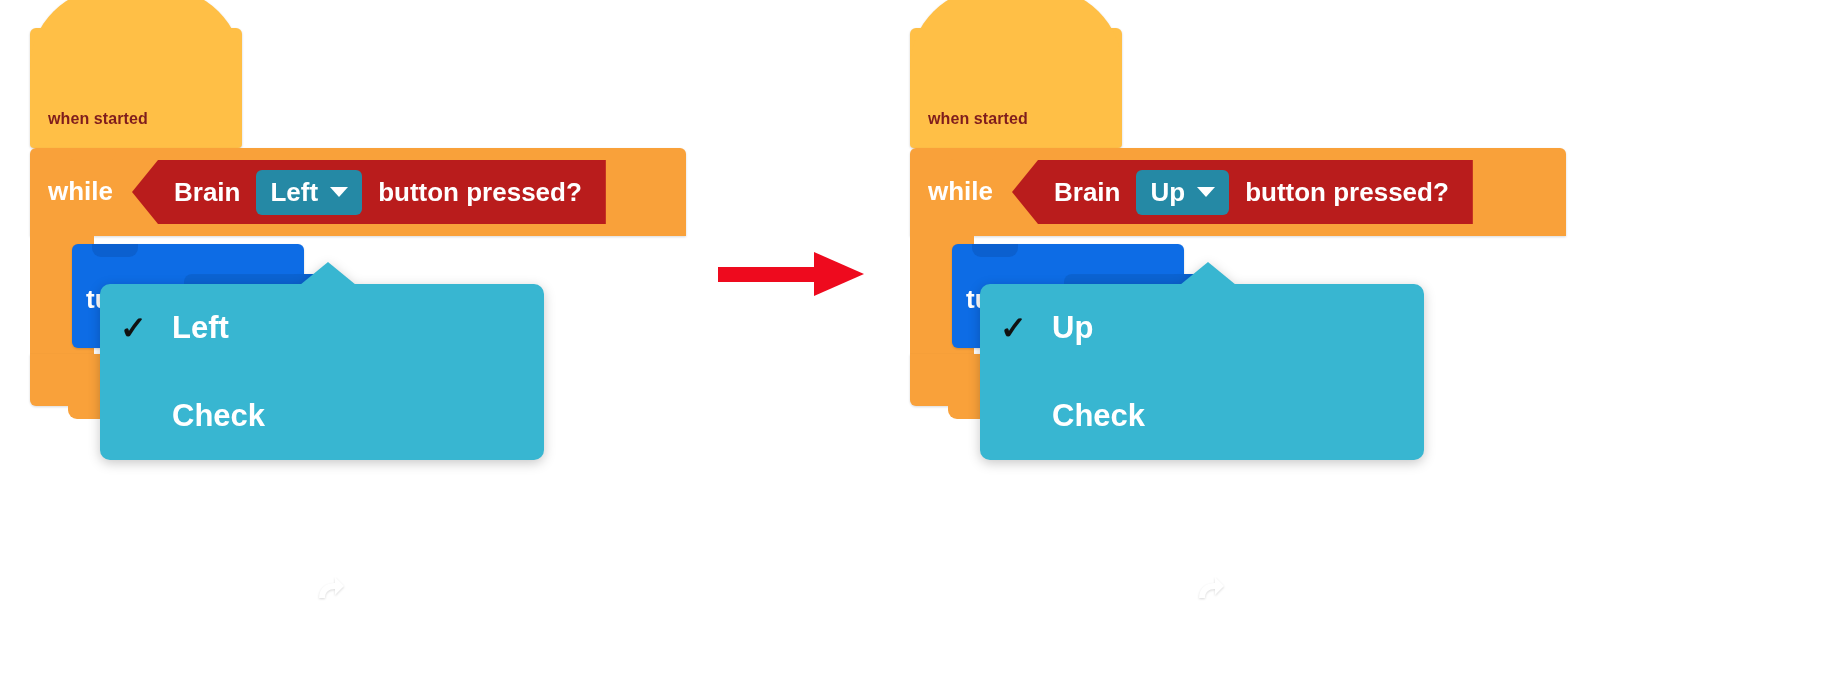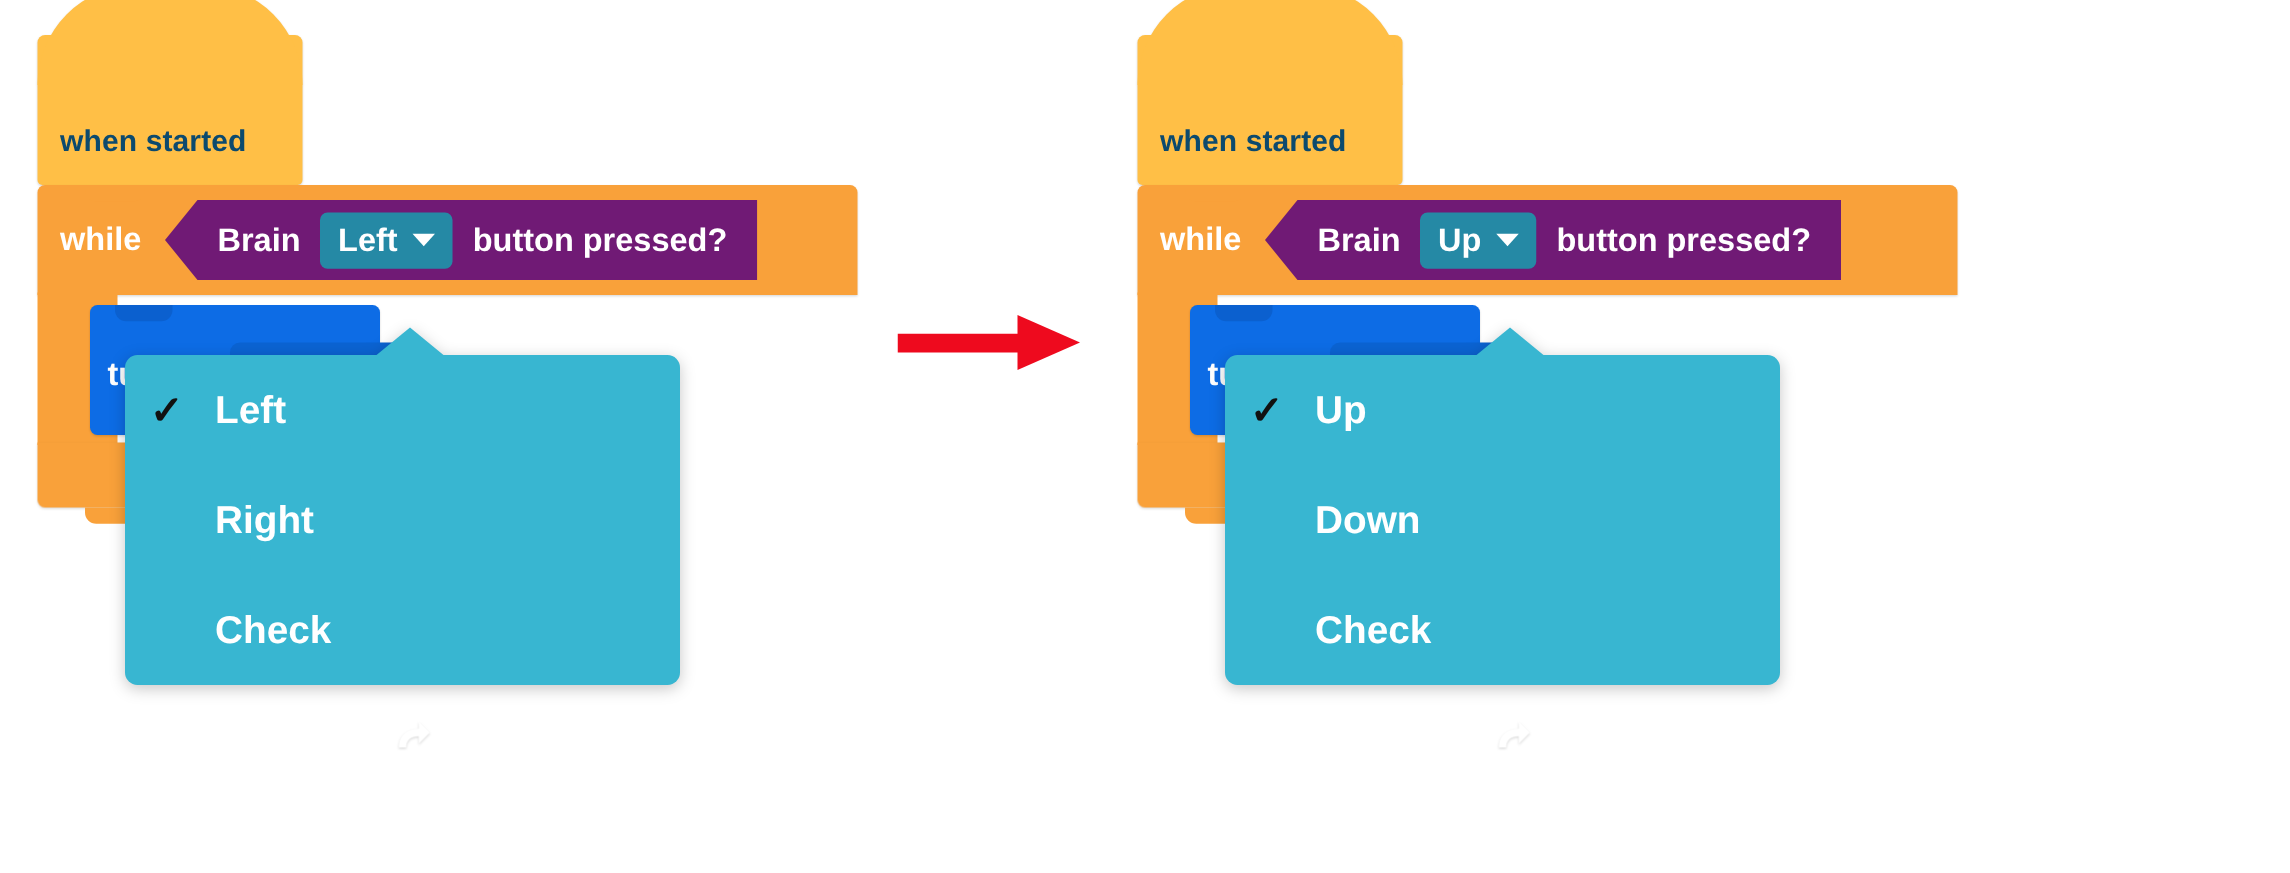--- a/index.html
+++ b/index.html
@@ -23,21 +23,21 @@
     border-radius: 6px 6px 4px 4px;
     filter: drop-shadow(0 1px 1px rgba(0,0,0,.18));
   }
   .hat-cap {
     position: absolute; left: 0; top: -40px; width: 212px; height: 80px;
     background: #ffbf46;
     border-radius: 104px 104px 0 0;
   }
   .hat-label {
     position: absolute; left: 18px; bottom: 20px;
-    color: #0c4a6e; font-size: 24px; font-weight: 600; letter-spacing: .1px;
+    color: #7f1d1d; font-size: 16px; font-weight: 600; letter-spacing: .1px;
     white-space: nowrap;
   }
 
   
   .c-block {
     position: absolute; left: 20px; top: 148px;
     width: 656px; height: 256px;
   }
   .c-top {
     position: absolute; left: 0; top: 0; width: 656px; height: 88px;
@@ -62,21 +62,21 @@
   .notch.bottom-out { left: 38px; top: 258px; }
 
   .c-label {
     position: absolute; left: 18px; top: 28px;
     color: #fff; font-size: 26px; font-weight: 700; white-space: nowrap;
   }
 
   
   .hex {
     position: absolute; left: 102px; top: 12px; height: 64px;
-    background: #701a75;
+    background: #b91c1c;
     display: flex; align-items: center;
     padding: 0 18px 0 14px;
     clip-path: polygon(26px 0, 100% 0, 100% 100%, 26px 100%, 0 50%);
     filter: drop-shadow(0 1px 1px rgba(0,0,0,.12));
   }
   .hex-text {
     color: #fff; font-size: 26px; font-weight: 600;
     white-space: nowrap; padding: 0 6px;
   }
   .hex-text.lead { margin-left: 22px; }
@@ -214,24 +214,20 @@
 
     <div class="dd-menu" id="menu-before" style="left:90px; top:284px; width:444px;">
       <span class="dd-menu-pointer" style="left:200px;"></span>
 
       <div class="dd-item">
         <span class="dd-check">✓</span>
         <span class="dd-item-label">Left</span>
       </div>
       <div class="dd-item">
         <span class="dd-check blank"></span>
-        <span class="dd-item-label">Right</span>
-      </div>
-      <div class="dd-item">
-        <span class="dd-check blank"></span>
         <span class="dd-item-label">Check</span>
       </div>
     </div>
   </div>
 
   <span class="red-arrow">
     <svg viewBox="0 0 150 52" width="150" height="52" aria-hidden="true">
       <rect x="0" y="19" width="100" height="15" fill="#ee0a1e"></rect>
       <path d="M96 4 L146 26 L96 48 Z" fill="#ee0a1e"></path>
     </svg>
@@ -281,22 +277,18 @@
 
     <div class="dd-menu" id="menu-after" style="left:90px; top:284px; width:444px;">
       <span class="dd-menu-pointer" style="left:200px;"></span>
 
       <div class="dd-item">
         <span class="dd-check">✓</span>
         <span class="dd-item-label">Up</span>
       </div>
       <div class="dd-item">
         <span class="dd-check blank"></span>
-        <span class="dd-item-label">Down</span>
-      </div>
-      <div class="dd-item">
-        <span class="dd-check blank"></span>
         <span class="dd-item-label">Check</span>
       </div>
     </div>
   </div>
 
 </div>
 
 </body></html>

